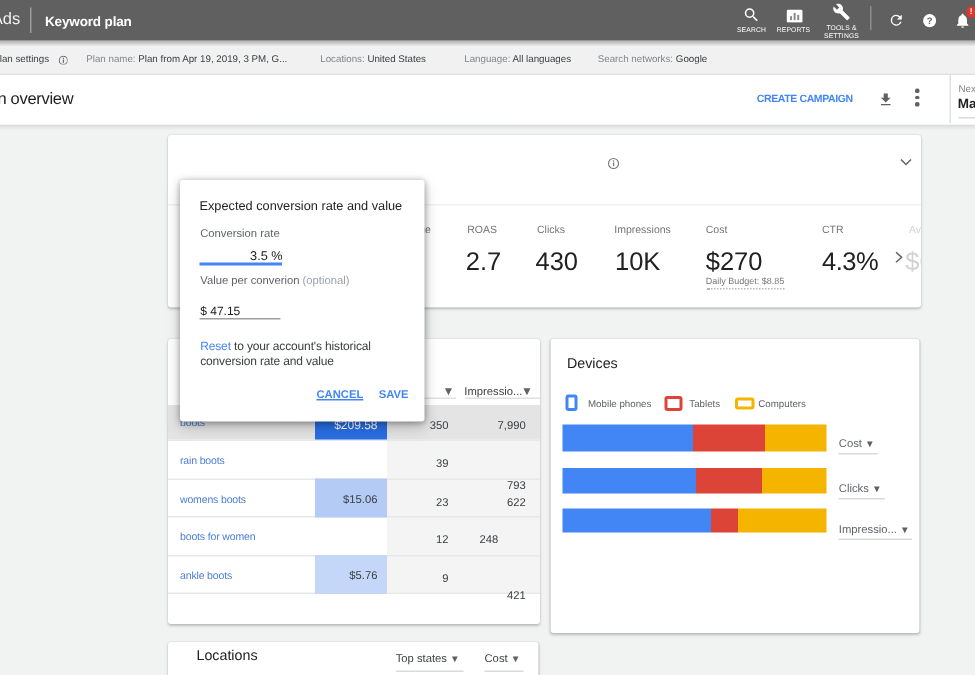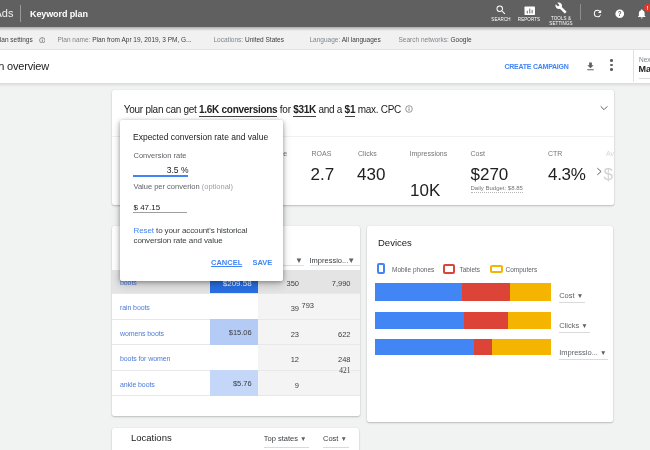--- a/index.html
+++ b/index.html
@@ -78,39 +78,38 @@
     <div style="width:2.5px;height:2.5px;border-radius:50%;background:#616161;"></div>
   </div>
   <div class="abs" style="left:633px;top:0;width:1px;height:32px;background:#e0e0e0;"></div>
   <div class="abs" style="left:639px;top:6px;font-size:6.5px;color:#80868b;">Next</div>
   <div class="abs" style="left:638.5px;top:14.3px;font-size:9px;font-weight:bold;color:#212121;">May</div>
   <div class="abs" style="left:638.5px;top:28px;width:12px;height:1px;background:#dadada;"></div>
 </div>
 <div class="abs" style="left:0;top:83px;width:650px;height:4px;background:linear-gradient(rgba(0,0,0,.10),rgba(0,0,0,0));z-index:4;"></div>
 
 <div class="card" style="left:111.5px;top:90px;width:502px;height:115px;overflow:hidden;z-index:6;">
-  <div class="abs" style="left:12.3px;top:14px;font-size:10px;letter-spacing:-0.28px;color:#212121;">Your plan can get <b style="border-bottom:1px solid #444;padding-bottom:1px;">1.6K conversions</b> for <b style="border-bottom:1px solid #444;padding-bottom:1px;">$31K</b> and a <b style="border-bottom:1px solid #444;padding-bottom:1px;">$1</b> max. CPC</div>
   <svg class="abs" style="left:293px;top:14.5px;" width="8" height="8" viewBox="0 0 24 24">
       <circle cx="12" cy="12" r="10" fill="none" stroke="#757575" stroke-width="2.2"></circle>
       <rect x="10.8" y="10" width="2.6" height="7.5" fill="#757575"></rect>
       <rect x="10.8" y="5.8" width="2.6" height="2.6" fill="#757575"></rect>
     </svg>
   <svg class="abs" style="left:487px;top:13px;" width="10" height="10" viewBox="0 0 24 24">
       <path fill="none" stroke="#616161" stroke-width="2.4" d="M4 8l8 8 8-8"></path>
     </svg>
   <div class="abs" style="left:0;top:45.7px;width:502px;height:1px;background:#f0f0f0;"></div>
 
   <div class="abs" style="left:139.3px;top:60px;font-size:7px;color:#757575;">Conv. value</div>
   <div class="abs" style="left:132px;top:75px;font-size:17px;color:#212121;">$836</div>
   <div class="abs" style="left:200px;top:60px;font-size:7px;color:#757575;">ROAS</div>
   <div class="abs" style="left:199px;top:75px;font-size:17px;color:#212121;">2.7</div>
   <div class="abs" style="left:246.5px;top:60px;font-size:7px;color:#757575;">Clicks</div>
   <div class="abs" style="left:245.5px;top:75px;font-size:17px;color:#212121;">430</div>
   <div class="abs" style="left:298px;top:60px;font-size:7px;color:#757575;">Impressions</div>
-  <div class="abs" style="left:298.5px;top:75px;font-size:17px;color:#212121;margin-top:16px;">10K</div>
+  <div class="abs" style="left:298.5px;top:75px;font-size:17px;color:#212121;">10K</div>
   <div class="abs" style="left:359px;top:60px;font-size:7px;color:#757575;">Cost</div>
   <div class="abs" style="left:359px;top:75px;font-size:17px;color:#212121;">$270</div>
   <div class="abs" style="left:359px;top:94.8px;font-size:6px;color:#757575;border-bottom:1px dotted #b5b5b5;padding-bottom:1px;">Daily Budget: $8.85</div>
   <div class="abs" style="left:436.5px;top:60px;font-size:7px;color:#757575;">CTR</div>
   <div class="abs" style="left:436.5px;top:75px;font-size:17px;letter-spacing:-0.3px;color:#212121;">4.3%</div>
   <svg class="abs" style="left:482px;top:76px;" width="10" height="11" viewBox="0 0 24 24">
       <path fill="none" stroke="#616161" stroke-width="2.4" d="M8 4l9 8-9 8"></path>
     </svg>
   <div class="abs" style="left:494.5px;top:60px;font-size:7px;color:#d5d5d5;white-space:nowrap;">Avg. CPC</div>
   <div class="abs" style="left:492px;top:75px;font-size:17px;color:#d2d2d2;white-space:nowrap;">$0.58</div>
@@ -144,24 +143,24 @@
   <div class="abs" style="left:8.5px;top:129.4px;font-size:7px;letter-spacing:-0.1px;color:#4d7cd6;">boots for women</div>
   <div class="abs" style="left:8.5px;top:154.9px;font-size:7px;letter-spacing:-0.1px;color:#4d7cd6;">ankle boots</div>
 
   <div class="abs" style="left:146.5px;top:53px;width:41px;text-align:right;font-size:7.5px;color:#3c4043;">350</div>
   <div class="abs" style="left:146.5px;top:78.4px;width:41px;text-align:right;font-size:7.5px;color:#3c4043;">39</div>
   <div class="abs" style="left:146.5px;top:103.9px;width:41px;text-align:right;font-size:7.5px;color:#3c4043;">23</div>
   <div class="abs" style="left:146.5px;top:129.4px;width:41px;text-align:right;font-size:7.5px;color:#3c4043;">12</div>
   <div class="abs" style="left:146.5px;top:154.9px;width:41px;text-align:right;font-size:7.5px;color:#3c4043;">9</div>
 
   <div class="abs" style="left:190px;top:53px;width:49px;text-align:right;font-size:7.5px;color:#3c4043;">7,990</div>
-  <div class="abs" style="left:190px;top:75px;width:49px;font-size:7.5px;color:#3c4043;">793</div>
+  <div class="abs" style="left:190px;top:93px;width:49px;text-align:right;font-size:7.5px;color:#3c4043;">793</div>
   <div class="abs" style="left:190px;top:103.9px;width:49px;text-align:right;font-size:7.5px;color:#3c4043;">622</div>
-  <div class="abs" style="left:190px;top:129.4px;width:49px;text-align:right;font-size:7.5px;color:#3c4043;">248</div>
-  <div class="abs" style="left:190px;top:140px;width:49px;text-align:right;font-size:7.5px;color:#3c4043;font-family:Liberation Serif, serif;">421</div>
+  <div class="abs" style="left:190px;top:129.4px;width:49px;text-align:center;font-size:7.5px;color:#3c4043;">248</div>
+  <div class="abs" style="left:190px;top:166px;width:49px;text-align:right;font-size:7.5px;color:#3c4043;">421</div>
 </div>
 
 <div class="card" style="left:367px;top:225.6px;width:246.3px;height:196px;z-index:6;">
   <div class="abs" style="left:11px;top:11px;font-size:9.5px;color:#212121;">Devices</div>
 
   <div class="abs" style="left:10.3px;top:37.4px;width:7.4px;height:11.4px;border:2px solid #4285f4;border-radius:2px;"></div>
   <div class="abs" style="left:25px;top:40px;font-size:6.5px;color:#5f6368;">Mobile phones</div>
   <div class="abs" style="left:76px;top:38.4px;width:11.8px;height:9.6px;border:2px solid #db4437;border-radius:2px;"></div>
   <div class="abs" style="left:92.5px;top:40px;font-size:6.5px;color:#5f6368;">Tablets</div>
   <div class="abs" style="left:123px;top:39px;width:13.2px;height:8.8px;border:2px solid #f4b400;border-radius:2px;"></div>

